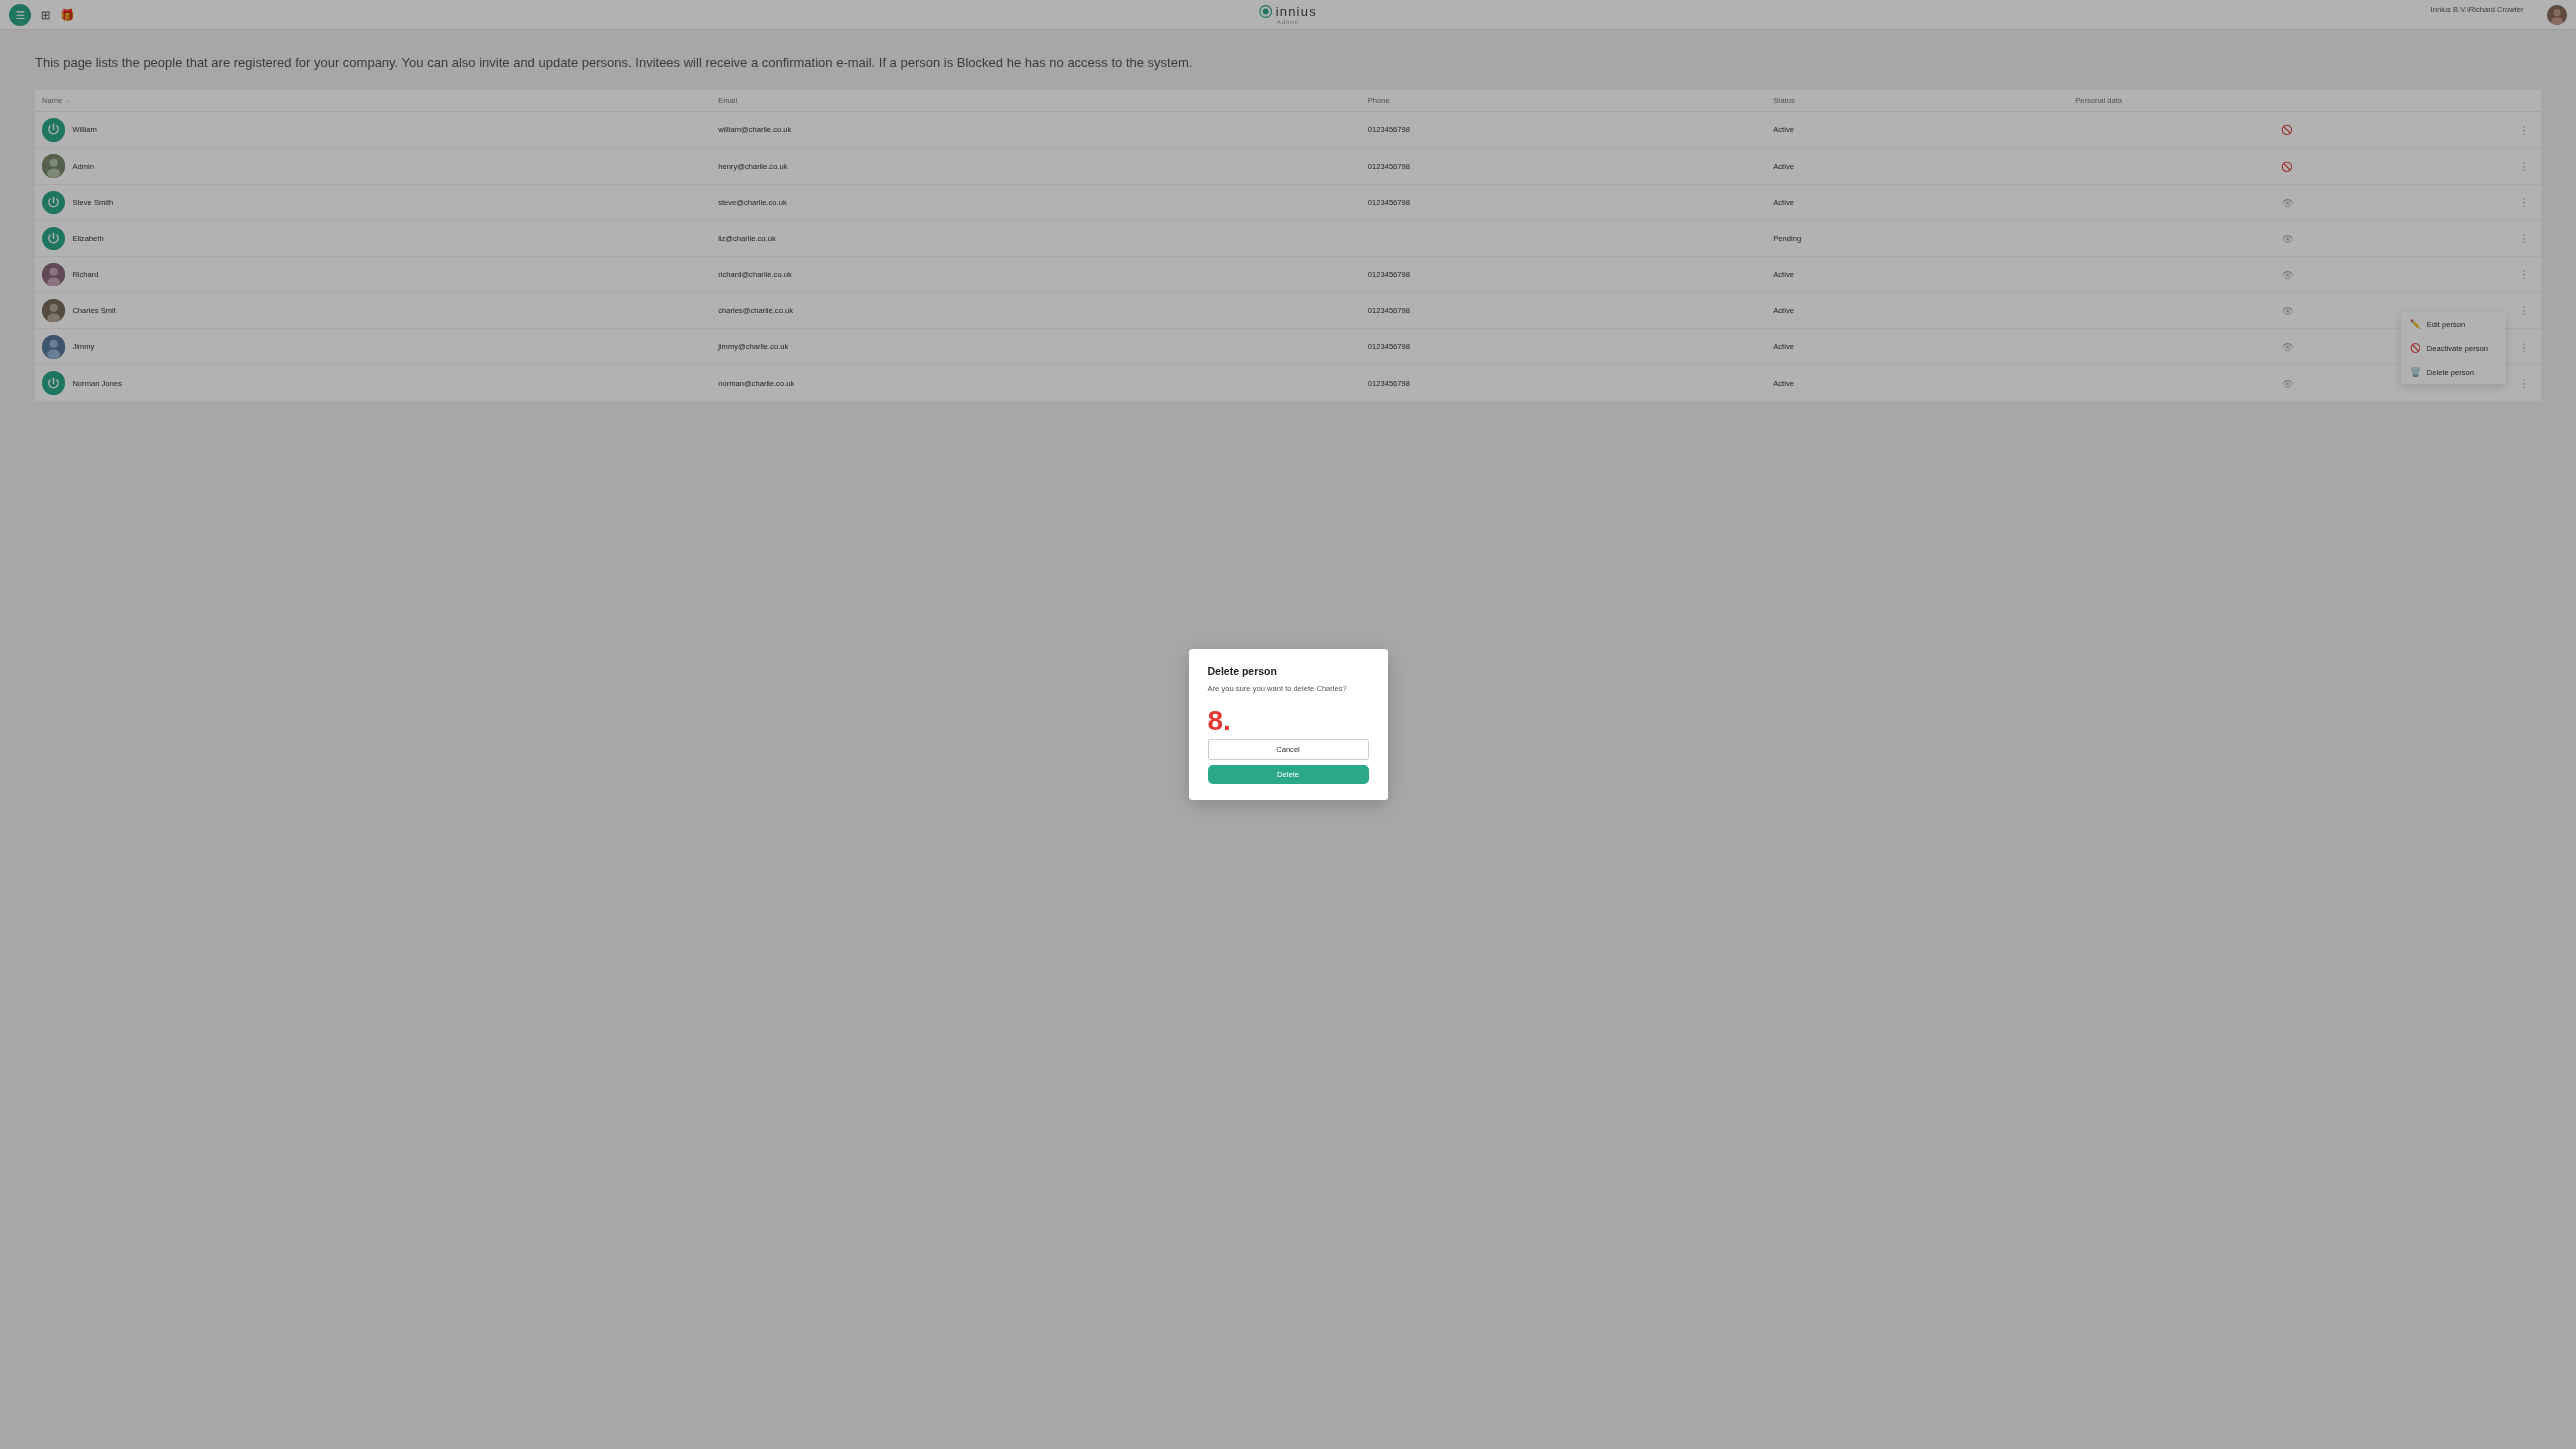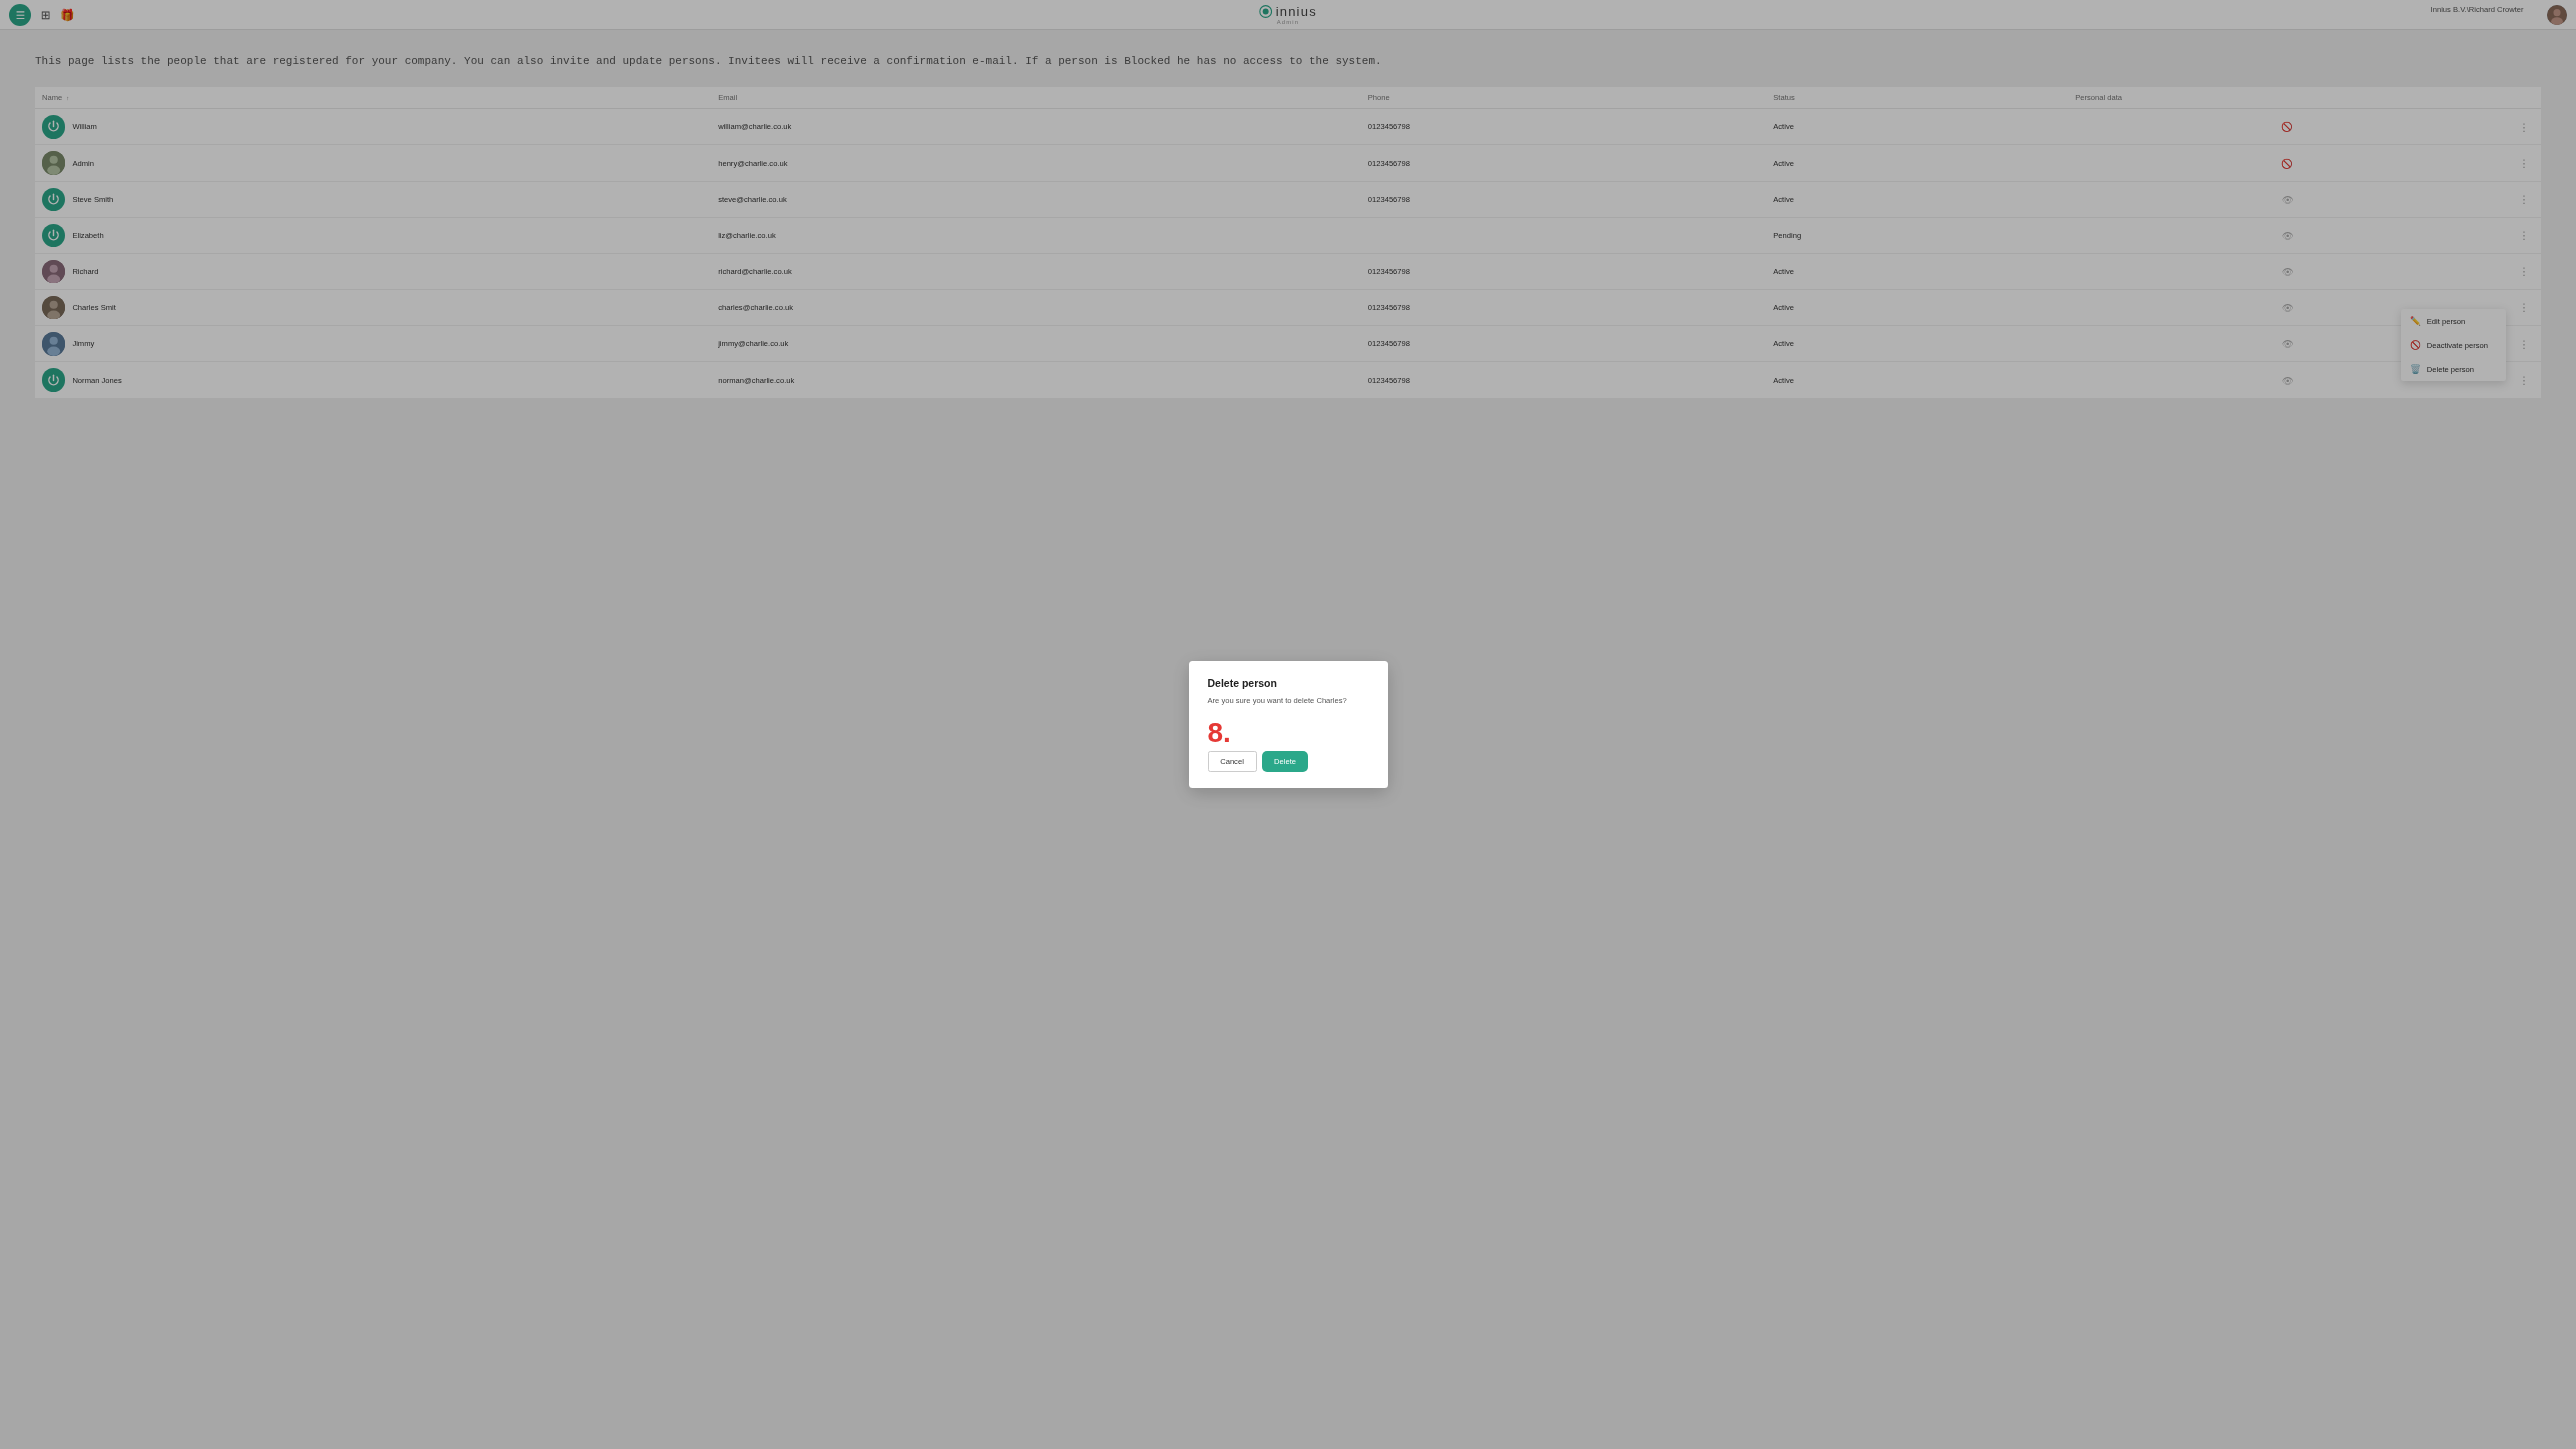--- a/index.html
+++ b/index.html
@@ -44,21 +44,21 @@
     
     .main { padding: 23.4px 35px; }
     .page-header { display: flex; align-items: flex-start; justify-content: space-between; margin-bottom: 9.4px; }
     .page-title { font-size: 15px; font-weight: 700; color: #222; }
     .invite-btn {
       background: #2ba88a; color: white;
       border: none; border-radius: 2.3px;
       padding: 5.9px 13px; font-size: 8.2px; cursor: pointer;
       white-space: nowrap;
     }
-    .page-desc { font-size: 11px; color: #555; margin-bottom: 17.6px; line-height: 1.5; font-family: Liberation Mono, monospace; }
+    .page-desc { font-size: 13px; color: #555; margin-bottom: 17.6px; line-height: 1.5; }
 
     
     .table { width: 100%; border-collapse: collapse; background: white; }
     .table th {
       text-align: left; font-size: 7.6px; color: #777;
       font-weight: 500; padding: 5.9px 7px;
       border-bottom: 0.6px solid #e8e8e8;
     }
     .sort-icon { font-size: 5.9px; margin-left: 1.8px; }
     .table td { padding: 5.9px 7px; font-size: 7.6px; color: #333; border-bottom: 0.6px solid #f0f0f0; vertical-align: middle; }
@@ -114,21 +114,21 @@
       min-width: 199px;
       box-shadow: 0 4.7px 19px rgba(0,0,0,0.2);
       position: relative;
     }
     .modal-title { font-size: 10.5px; font-weight: 600; color: #222; margin-bottom: 7px; }
     .modal-body { font-size: 7.6px; color: #555; margin-bottom: 11.7px; }
     .modal-step {
       font-size: 28px; font-weight: 700; color: #e53935;
       margin-bottom: 2.3px;
     }
-    .modal-actions { display: flex; gap: 5.9px; justify-content: flex-start; }
+    .modal-actions { display: flex; gap: 5.9px; justify-content: space-between; flex-direction: column; }
     .btn-cancel {
       padding: 4.7px 11.7px; border: 0.6px solid #ccc;
       background: white; border-radius: 2.3px;
       font-size: 7.6px; color: #333; cursor: pointer;
     }
     .btn-delete {
       padding: 4.7px 11.7px; border: none;
       background: #2ba88a; border-radius: 5px;
       font-size: 7.6px; color: white; cursor: pointer;
     }

